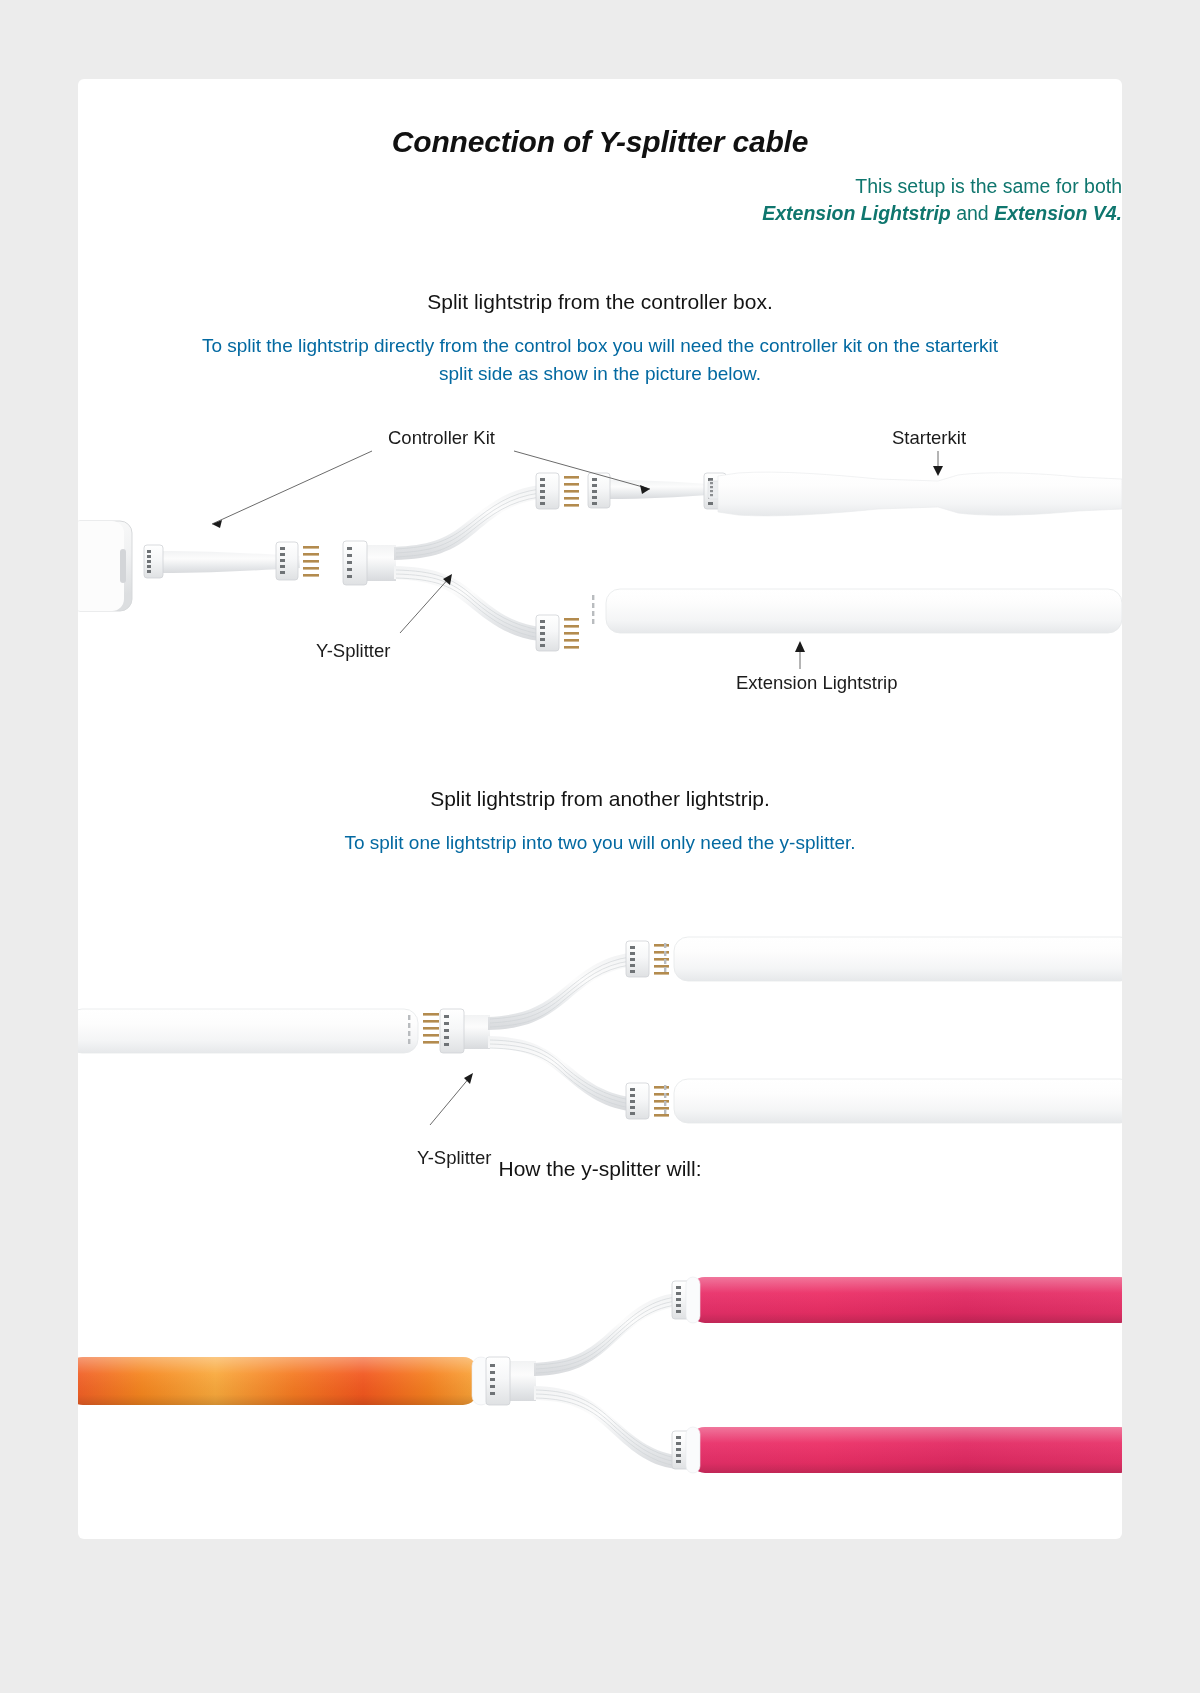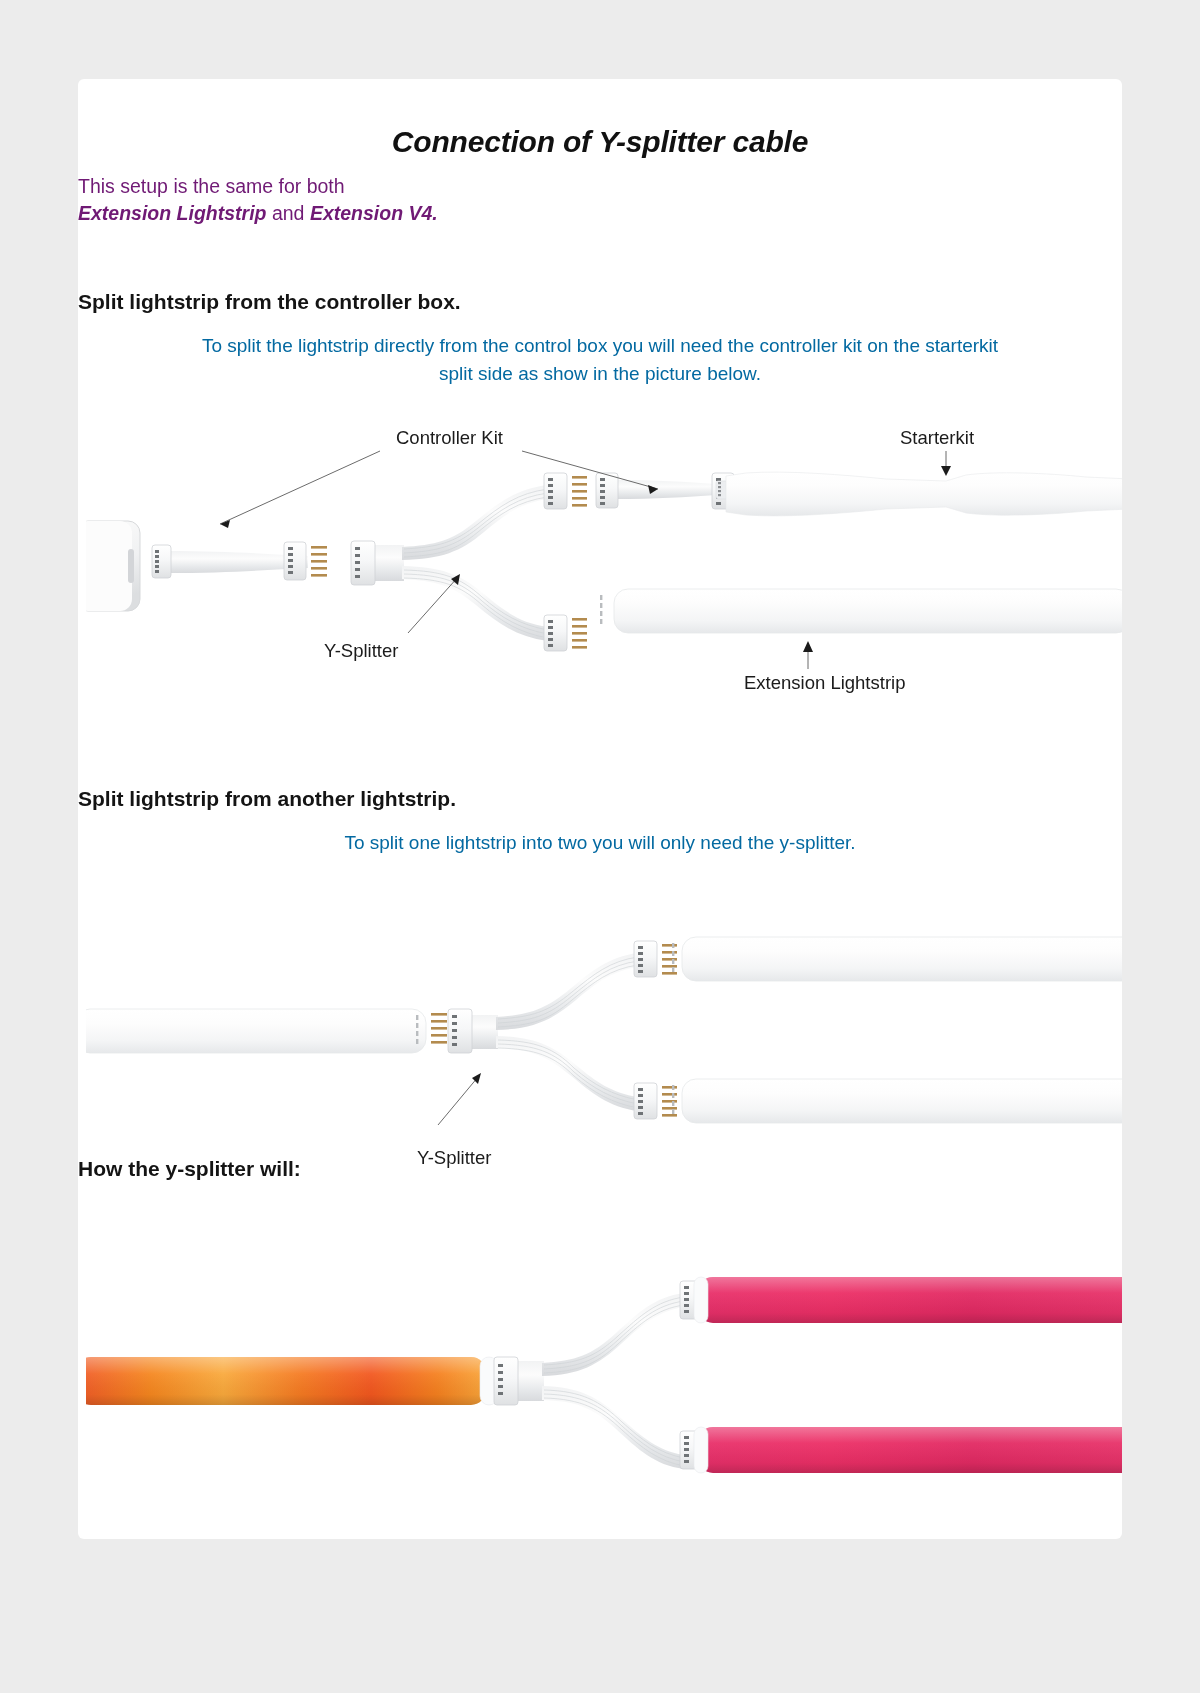--- a/index.html
+++ b/index.html
@@ -35,35 +35,36 @@
     font-size: 30px;
     font-weight: bold;
     font-style: italic;
     text-align: center;
     letter-spacing: -0.2px;
     margin: 0;
     padding-top: 46px;
     color: #111;
   }
   .doc-sub {
-    text-align: left;
+    text-align: right;
     font-size: 19.5px;
     line-height: 27px;
     margin: 14px 0 0 0;
-    color: #701a75;
+    color: #0f766e;
     font-weight: 400;
   }
   .doc-sub .em {
     font-weight: bold;
     font-style: italic;
   }
 
   .sec-head {
+    text-align: center;
     font-size: 21px;
-    font-weight: bold;
+    font-weight: normal;
     color: #141414;
     margin: 0;
   }
   .sec-body {
     text-align: center;
     font-size: 19px;
     line-height: 27.5px;
     color: #0369a1;
     margin: 0 auto;
     width: 810px;
@@ -83,21 +84,20 @@
   #sec2 { top: 708px; }
   #sec3 { top: 1078px; }
 
   .sec-head + .sec-body { margin-top: 18px; }
 
   
   .diagram {
     position: absolute;
     left: 0;
     width: 1044px;
-    padding-left: 8px;
   }
   #diagram1 { top: 350px; height: 290px; }
   #diagram2 { top: 830px; height: 220px; }
   #diagram3 { top: 1190px; height: 230px; }
   .diagram svg { display: block; width: 1044px; }
 
   
   .lead-text {
     font-family: "Liberation Sans", sans-serif;
     font-size: 18.5px;

